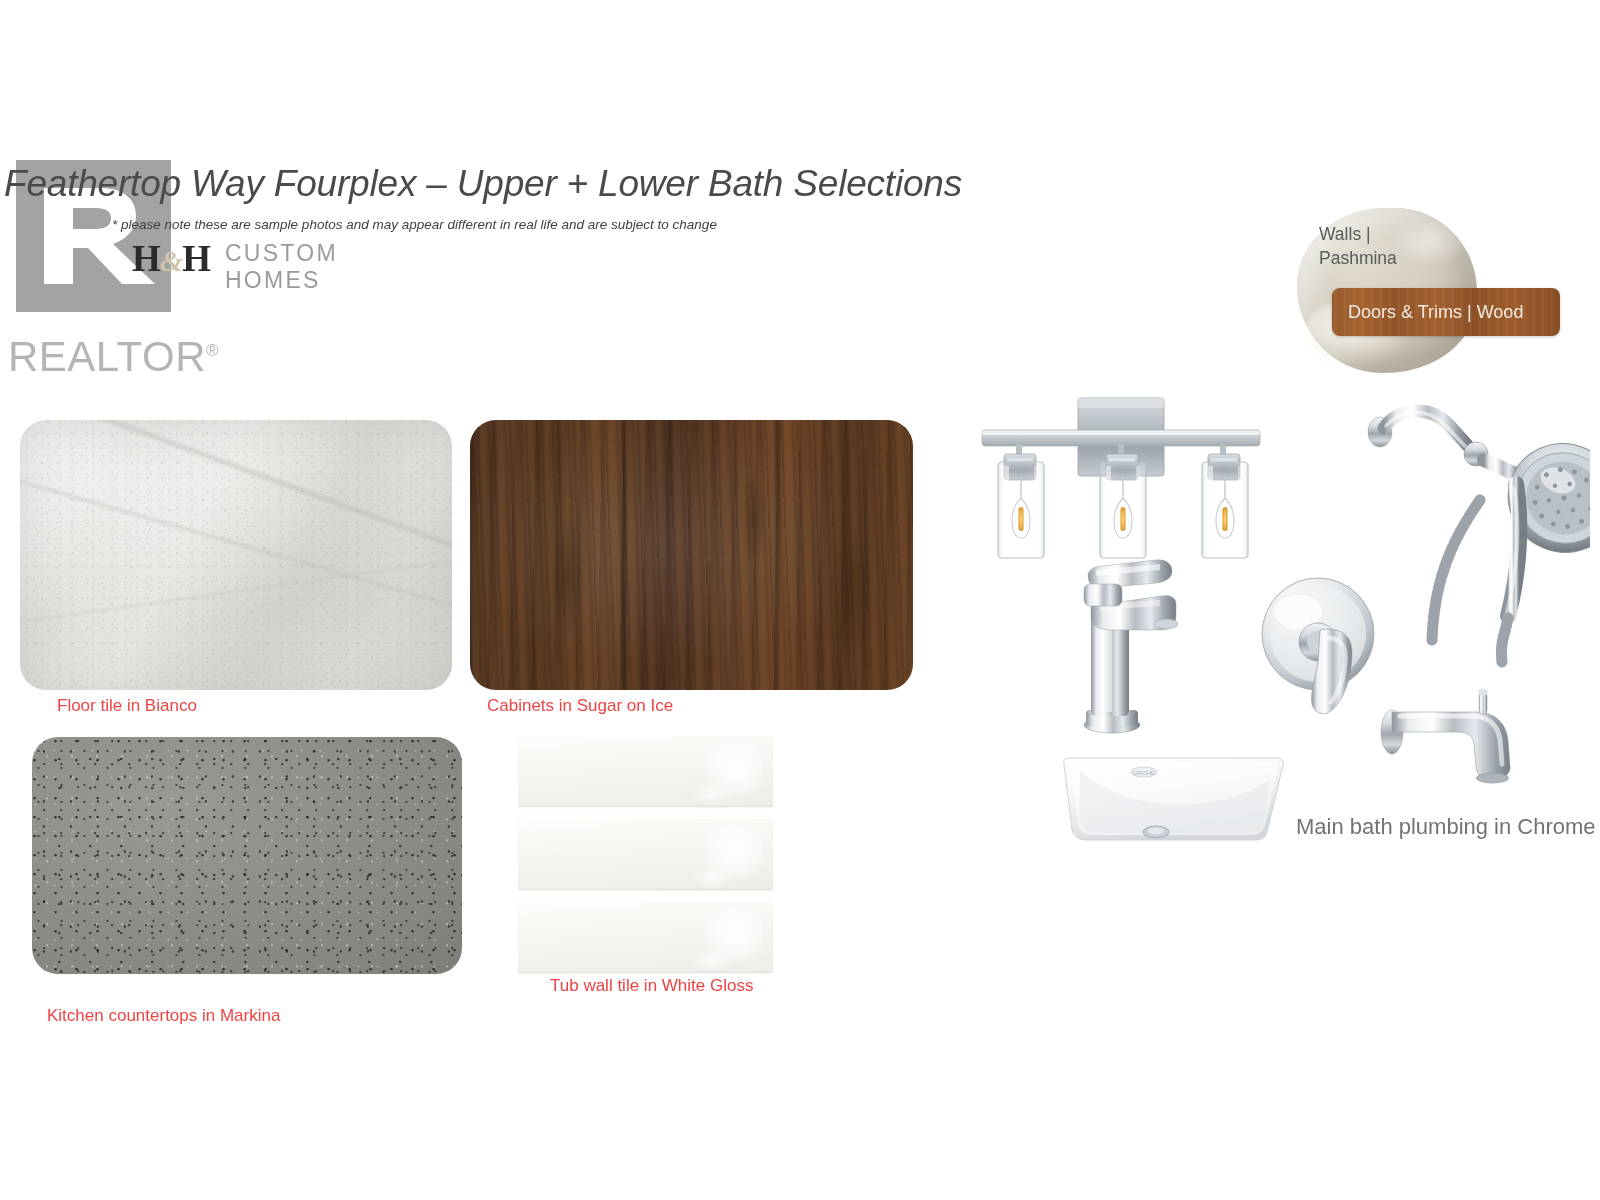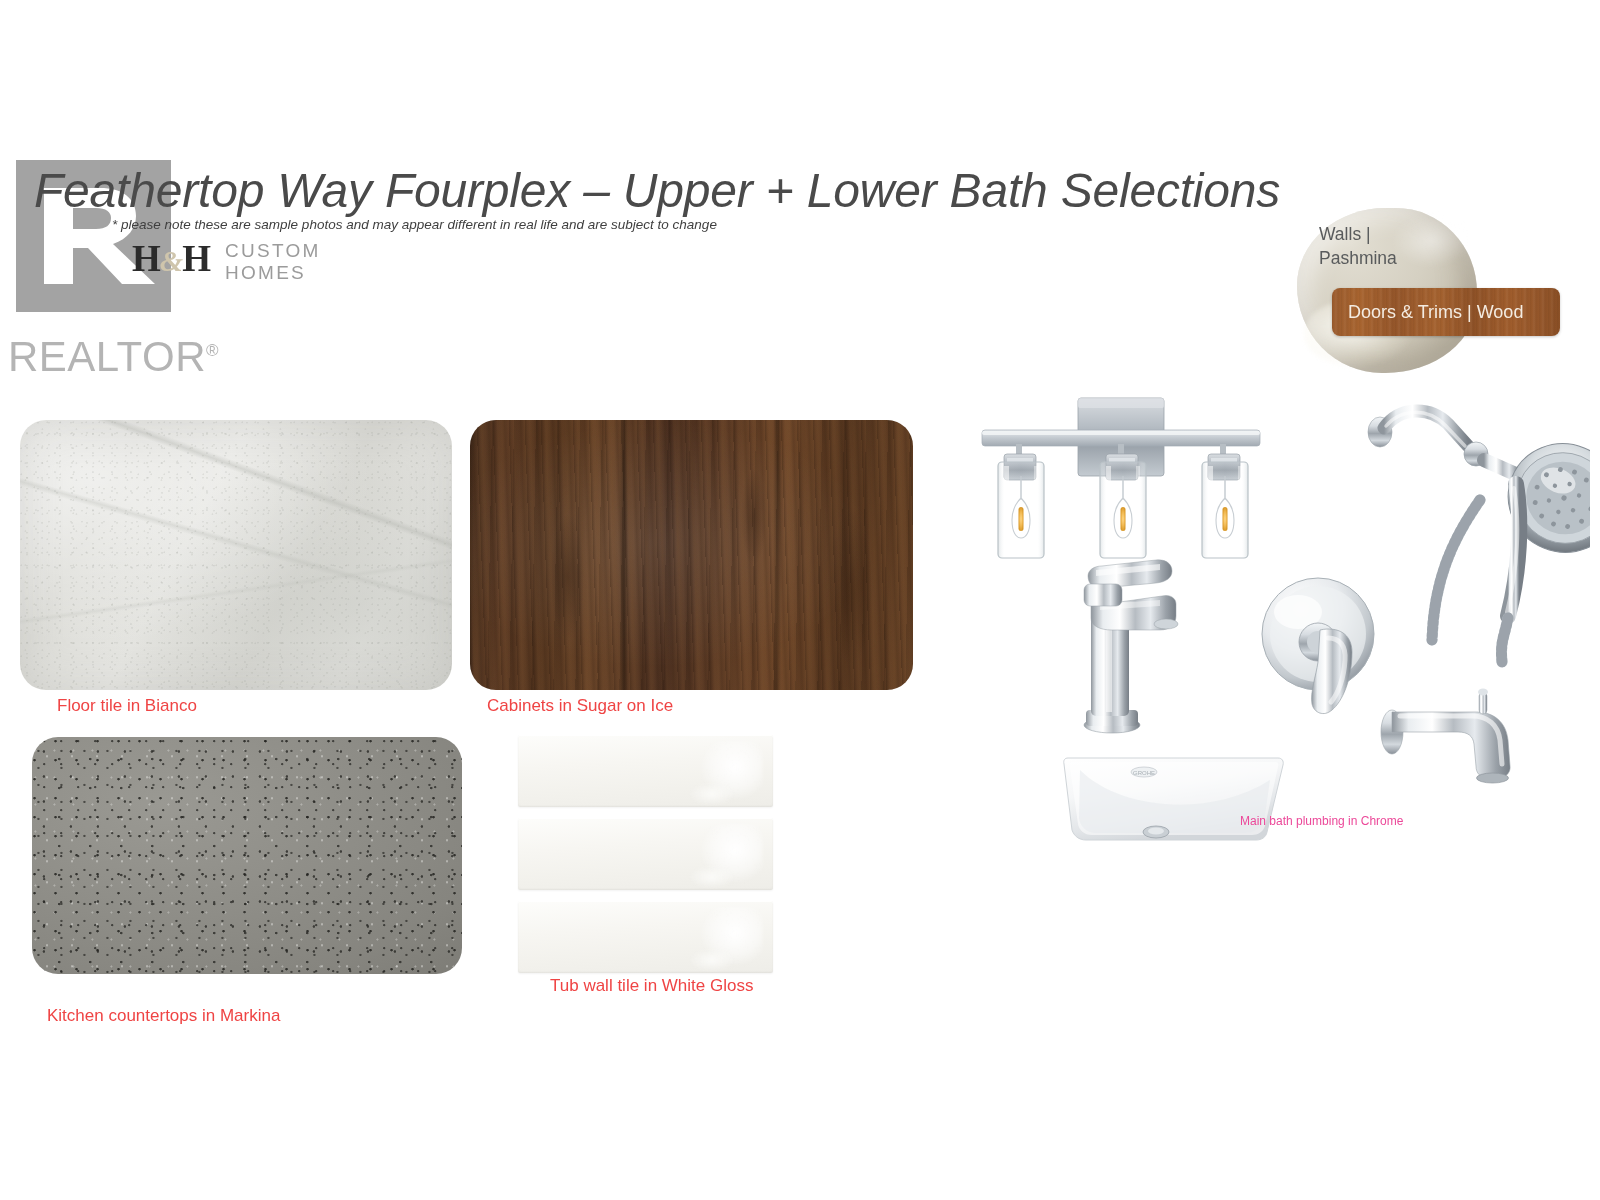--- a/index.html
+++ b/index.html
@@ -56,23 +56,23 @@
     margin-top: 23px;
   }
   #realtor-watermark .rtext sup {
     font-size: 17px;
     vertical-align: super;
   }
 
   
   #page-title {
     position: absolute;
-    left: 34px;
+    left: 4px;
     top: 163px;
-    font-size: 48px;
+    font-size: 37px;
     font-style: italic;
     font-weight: 400;
     color: #4a4a4a;
     letter-spacing: -0.2px;
     white-space: nowrap;
     z-index: 8;
   }
   #page-disclaimer {
     position: absolute;
     left: 112px;
@@ -103,21 +103,21 @@
   }
   #hh-logo .hh-amp {
     color: #cfc5ac;
     font-size: 30px;
     font-style: italic;
   }
   #hh-logo .hh-words {
     margin-left: 15px;
     line-height: 1.18;
     color: #9b9b9b;
-    font-size: 19px;
+    font-size: 23px;
     letter-spacing: 2.3px;
     font-family: "Liberation Sans", sans-serif;
   }
 
   
   #paint-blob {
     position: absolute;
     left: 1297px;
     top: 208px;
     width: 180px;
@@ -331,24 +331,24 @@
   
   #product-area {
     position: absolute;
     left: 960px;
     top: 380px;
     width: 630px;
     height: 470px;
   }
   #caption-plumbing {
     position: absolute;
-    left: 1240px;
+    left: 1296px;
     top: 814px;
-    font-size: 12px;
-    color: #ec4899;
+    font-size: 22px;
+    color: #737373;
     white-space: nowrap;
   }
 </style>
 </head>
 <body>
 
 <div class="board">
 
   <div id="realtor-watermark">
     <div class="rmark">

